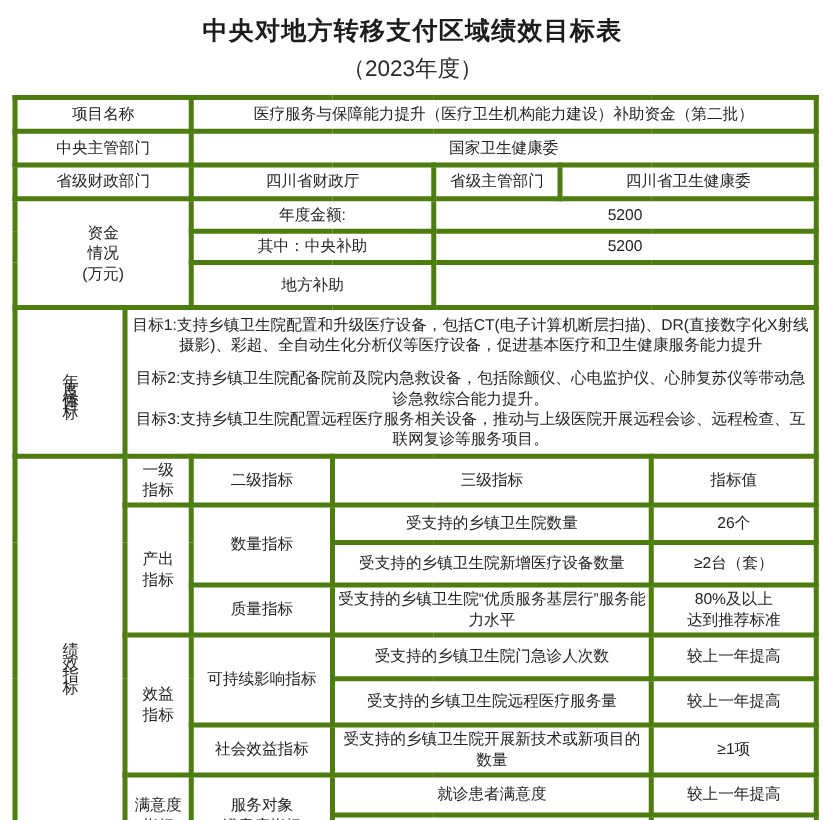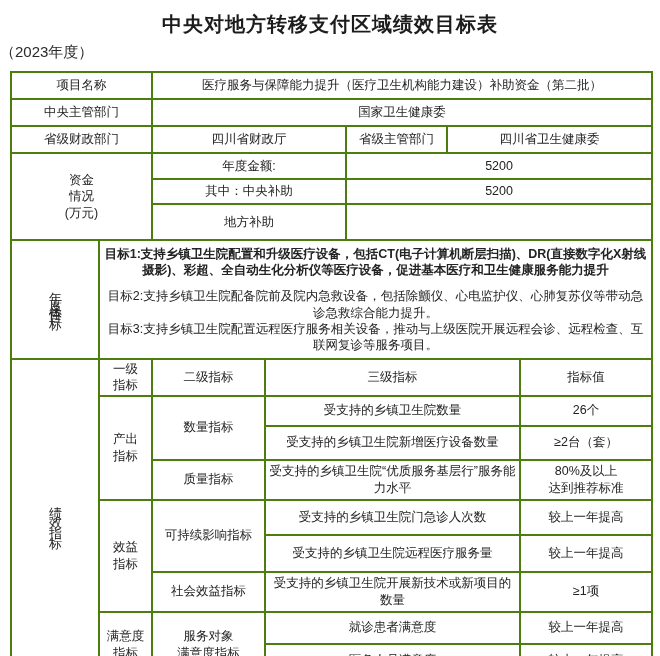--- a/index.html
+++ b/index.html
@@ -16,52 +16,53 @@
   .title {
     margin-top: 11px;
     text-align: center;
     font-size: 20px;
     font-weight: bold;
     letter-spacing: 1px;
     color: #1c1c1c;
   }
   .subtitle {
     margin-top: 5px;
-    font-size: 15px;
+    text-align: center;
+    font-size: 18px;
     color: #2a2a2a;
   }
 
   table.tbl {
     margin: 9px 0 0 10px;
     border-collapse: collapse;
     table-layout: fixed;
     width: 641px;
   }
   .tbl td {
-    border: 2px solid #4d7c0f;
+    border: 4px solid #4d7c0f;
     font-size: 12.5px;
     line-height: 1.3;
     text-align: center;
     vertical-align: middle;
     padding: 1px 2px;
     overflow: hidden;
   }
   .pre { white-space: pre-line; }
   .left { text-align: left; padding-left: 4px; }
   .fk-left { text-align: left; padding-left: 15px; }
   .fk-right { text-align: right; padding-right: 14px; }
 
   .goals {
     text-align: left;
     vertical-align: middle;
     padding: 3px 6px 2px 6px;
     line-height: 18px;
   }
   .goals p { margin: 0; }
-  .goals p.gap { margin-bottom: 10px; font-weight: bold; }
+  .goals p.gap { margin-bottom: 10px; }
 
   .vcell { text-align: center; }
   .vt {
     display: inline-block;
     writing-mode: vertical-rl;
     text-orientation: upright;
     font-size: 13px;
   }
   .vt-annual { height: 95px; letter-spacing: 5px; line-height: 20px; }
   .vt-perf   { height: 130px; letter-spacing: 10px; line-height: 20px; }

